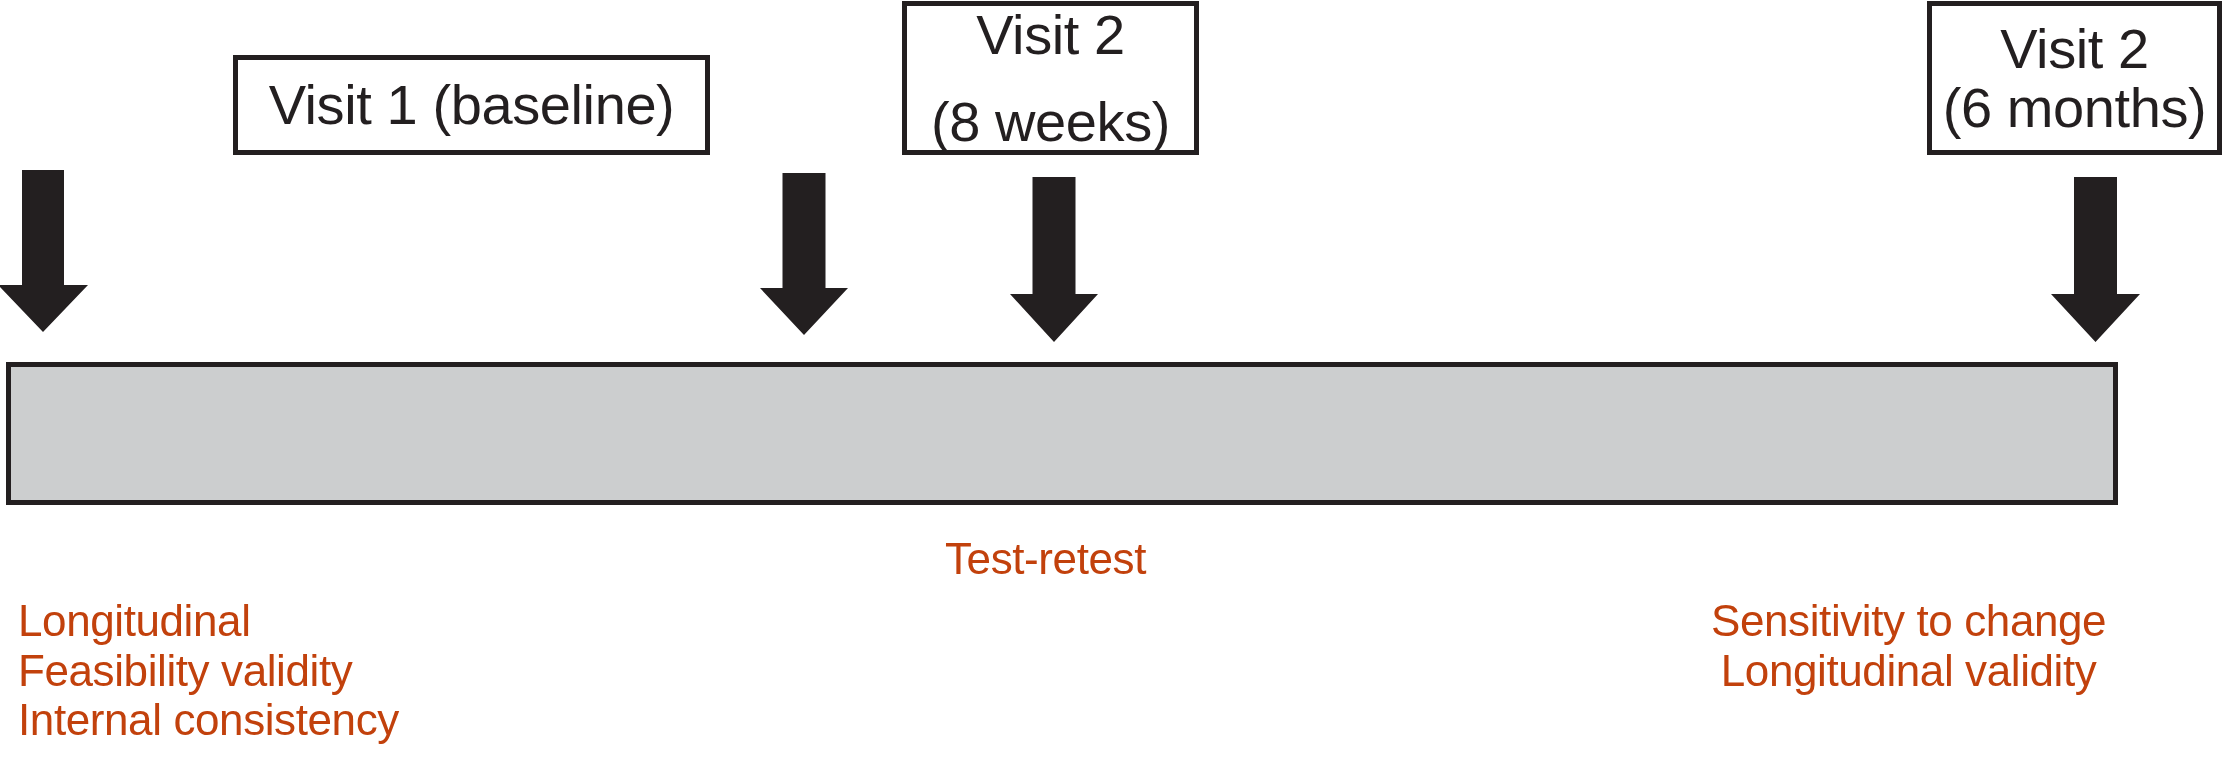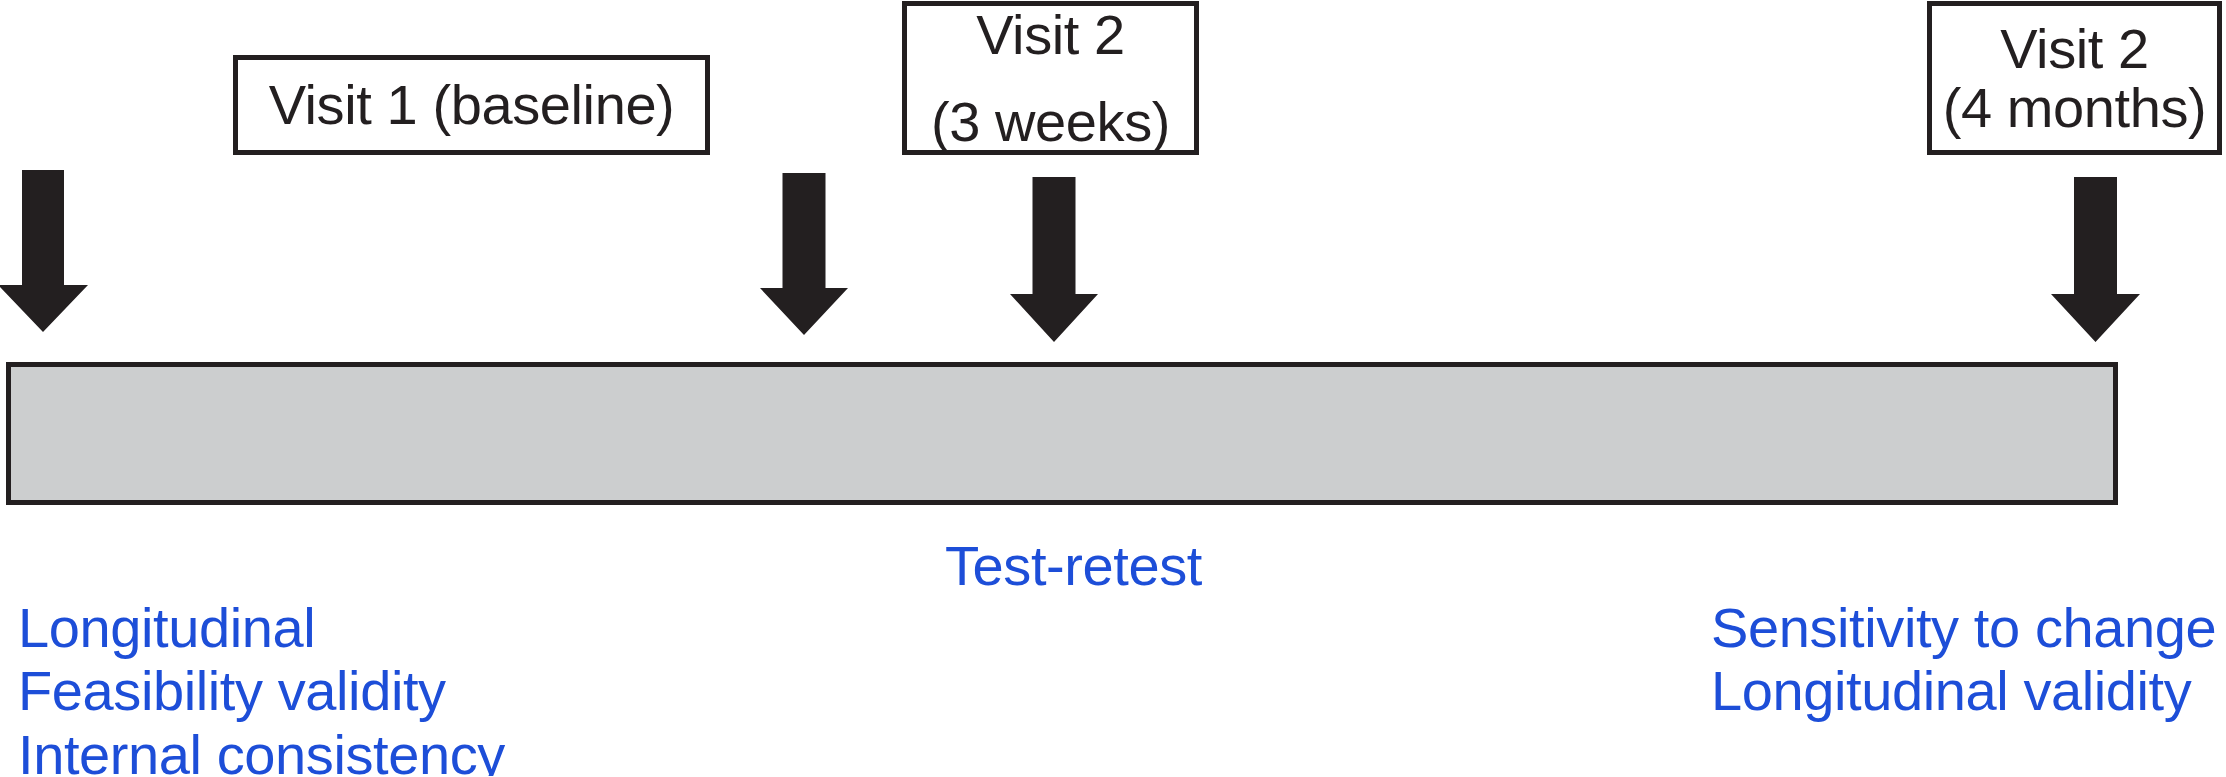--- a/index.html
+++ b/index.html
@@ -48,46 +48,46 @@
   
   #timeline-bar {
     position: absolute;
     box-sizing: border-box;
     border: 5px solid #231f20;
   }
 
   
   .caption {
     position: absolute;
-    font-size: 56px;
+    font-size: 44px;
     line-height: 1.13;
     letter-spacing: -0.4px;
-    color: #1d4ed8;
+    color: #c2410c;
     white-space: nowrap;
   }
   .caption .ln { display: block; }
-  .caption.right-align { text-align: left; }
+  .caption.right-align { text-align: center; }
 </style>
 </head>
 <body>
 
 <div id="canvas">
 
   <div class="visit-box" id="box-visit-1" style="left: 233px; top: 55px; width: 477px; height: 100px; border-color: rgb(35, 31, 32);">
     <span class="ln">Visit 1 (baseline)</span>
   </div>
 
   <div class="visit-box" id="box-visit-2" style="left: 902px; top: 1px; width: 297px; height: 154px; border-color: rgb(35, 31, 32); gap: 28px;">
     <span class="ln">Visit 2</span>
-    <span class="ln">(3 weeks)</span>
+    <span class="ln">(8 weeks)</span>
   </div>
 
   <div class="visit-box" id="box-visit-3" style="left: 1927px; top: 1px; width: 295px; height: 154px; border-color: rgb(35, 31, 32);">
     <span class="ln">Visit 2</span>
-    <span class="ln">(4 months)</span>
+    <span class="ln">(6 months)</span>
   </div>
 
   <svg class="arrow" id="arrow-0" width="90" height="162" viewBox="0 0 90 162" style="left: -2px; top: 170px;">
       <polygon points="24,0 66,0 66,115 90,115 45,162 0,115 24,115" fill="#231f20"></polygon>
     </svg>
   <svg class="arrow" id="arrow-1" width="88" height="162" viewBox="0 0 88 162" style="left: 760px; top: 173px;">
       <polygon points="22.5,0 65.5,0 65.5,115 88,115 44,162 0,115 22.5,115" fill="#231f20"></polygon>
     </svg>
   <svg class="arrow" id="arrow-2" width="88" height="165" viewBox="0 0 88 165" style="left: 1010px; top: 177px;">
       <polygon points="22.5,0 65.5,0 65.5,117 88,117 44,165 0,117 22.5,117" fill="#231f20"></polygon>

